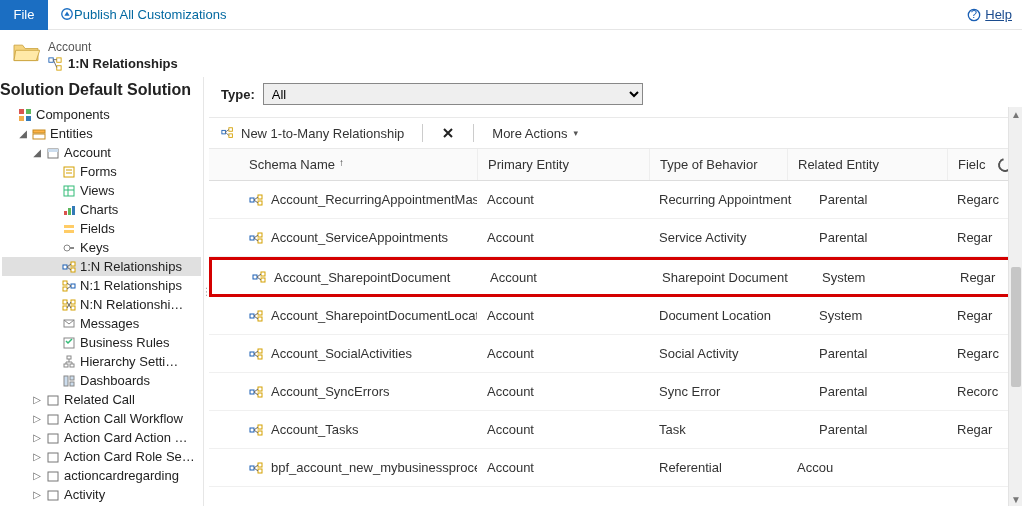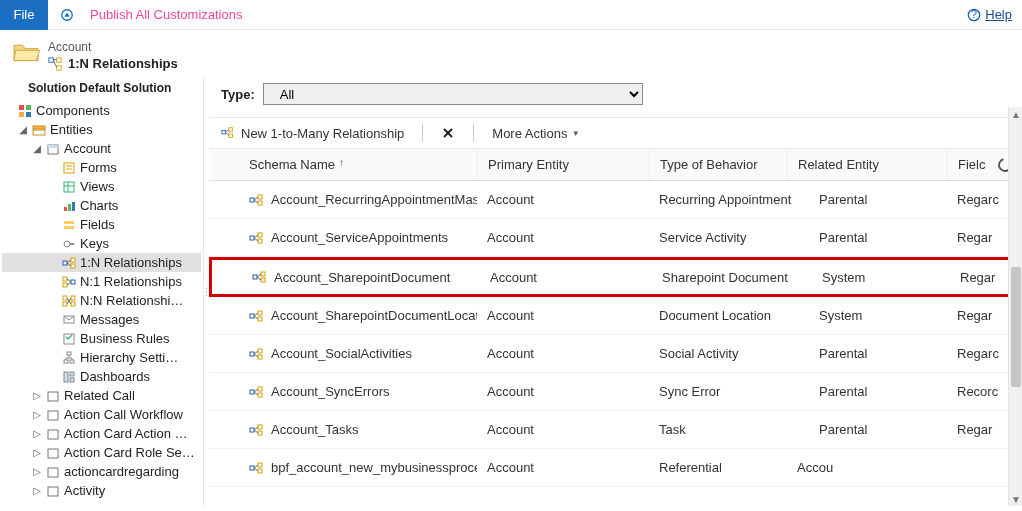--- a/index.html
+++ b/index.html
@@ -1,46 +1,46 @@
 <!DOCTYPE html>
 <html><head>
 <meta charset="utf-8">
 <style>
   * { box-sizing: border-box; margin: 0; padding: 0; font-family: "Segoe UI", Tahoma, sans-serif; font-size: 13px; }
   body { width: 1022px; height: 511px; overflow: hidden; color: #222; background: #fff; position: relative; }
   
   .topbar { display: flex; align-items: center; height: 30px; background: #fff; border-bottom: 1px solid #e6e6e6; }
   .file-btn { background: #1b6ec2; color: #fff; height: 30px; line-height: 30px; width: 48px; text-align: center; font-size: 13px; cursor: pointer; }
-  .publish { display: flex; align-items: center; gap: 16px; margin-left: 12px; cursor: pointer; color: #ec4899; }
+  .publish { display: flex; align-items: flex-start; gap: 0; margin-left: 12px; cursor: pointer; color: #0369a1; }
   .help { margin-left: auto; margin-right: 10px; display: flex; align-items: center; gap: 4px; color: #1a4b8e; cursor: pointer; }
   .help-txt { text-decoration: underline; }
   
   .header { display: flex; align-items: flex-start; padding: 10px 12px 6px 12px; gap: 8px; }
   .folder-icon { width: 28px; height: 24px; }
   .h-titles { display: flex; flex-direction: column; }
   .h-sub { font-size: 12px; color: #555; }
   .h-main { font-size: 16px; font-weight: 600; display: flex; align-items: center; gap: 6px; margin-top: 2px; }
   
   .columns { display: flex; height: calc(511px - 30px - 52px); }
   .left { width: 204px; border-right: 1px solid #e6e6e6; display: flex; flex-direction: column; padding: 4px 2px 4px 0; overflow: hidden; }
-  .sol-label { font-weight: 600; padding: 0 6px 6px 0px; font-size: 12px; margin-left: 28px; }
+  .sol-label { font-weight: 600; padding: 0 6px 6px 0px; font-size: 16px; }
   .tree { padding-left: 2px; overflow: hidden; }
   .node { display: flex; align-items: center; gap: 4px; padding: 2px 2px; white-space: nowrap; font-size: 12px; cursor: pointer; }
   .node.selected { background: #e0e0e0; }
   .indent-0 { padding-left: 2px; }
   .indent-1 { padding-left: 16px; }
   .indent-2 { padding-left: 30px; }
   .indent-3 { padding-left: 46px; }
   .tw { width: 10px; display: inline-flex; justify-content: center; color: #666; font-size: 10px; }
   .icon { width: 14px; height: 14px; display: inline-flex; align-items: center; justify-content: center; flex-shrink: 0; }
   
   .right { flex: 1; display: flex; flex-direction: column; position: relative; }
   .type-row { display: flex; align-items: center; gap: 8px; padding: 6px 12px; }
   .type-label { font-weight: 600; }
-  .type-select { width: 380px; height: 22px; border: 1px solid #888; font-size: 13px; padding-left: 12px; }
+  .type-select { width: 380px; height: 22px; border: 1px solid #888; font-size: 13px; padding-left: 4px; }
   .toolbar { display: flex; align-items: center; gap: 18px; padding: 6px 12px; border-top: 1px solid #e9e9e9; border-bottom: 1px solid #e9e9e9; margin-top: 6px; }
   .tb-item { display: flex; align-items: center; gap: 6px; cursor: pointer; color: #333; }
   .sep { width: 1px; height: 18px; background: #ccc; }
   
   .grid { flex: 1; display: flex; flex-direction: column; overflow: hidden; }
   .ghead { display: flex; border-bottom: 1px solid #ddd; background: #fafafa; }
   .gcell { padding: 8px 10px; border-left: 1px solid #eee; color: #333; font-weight: 400; white-space: nowrap; overflow: hidden; text-overflow: ellipsis; }
   .gcell:first-child { border-left: none; padding-left: 40px; }
   .ghead .gcell { font-weight: 400; display: flex; gap: 4px; }
   .c-schema { width: 268px; }

